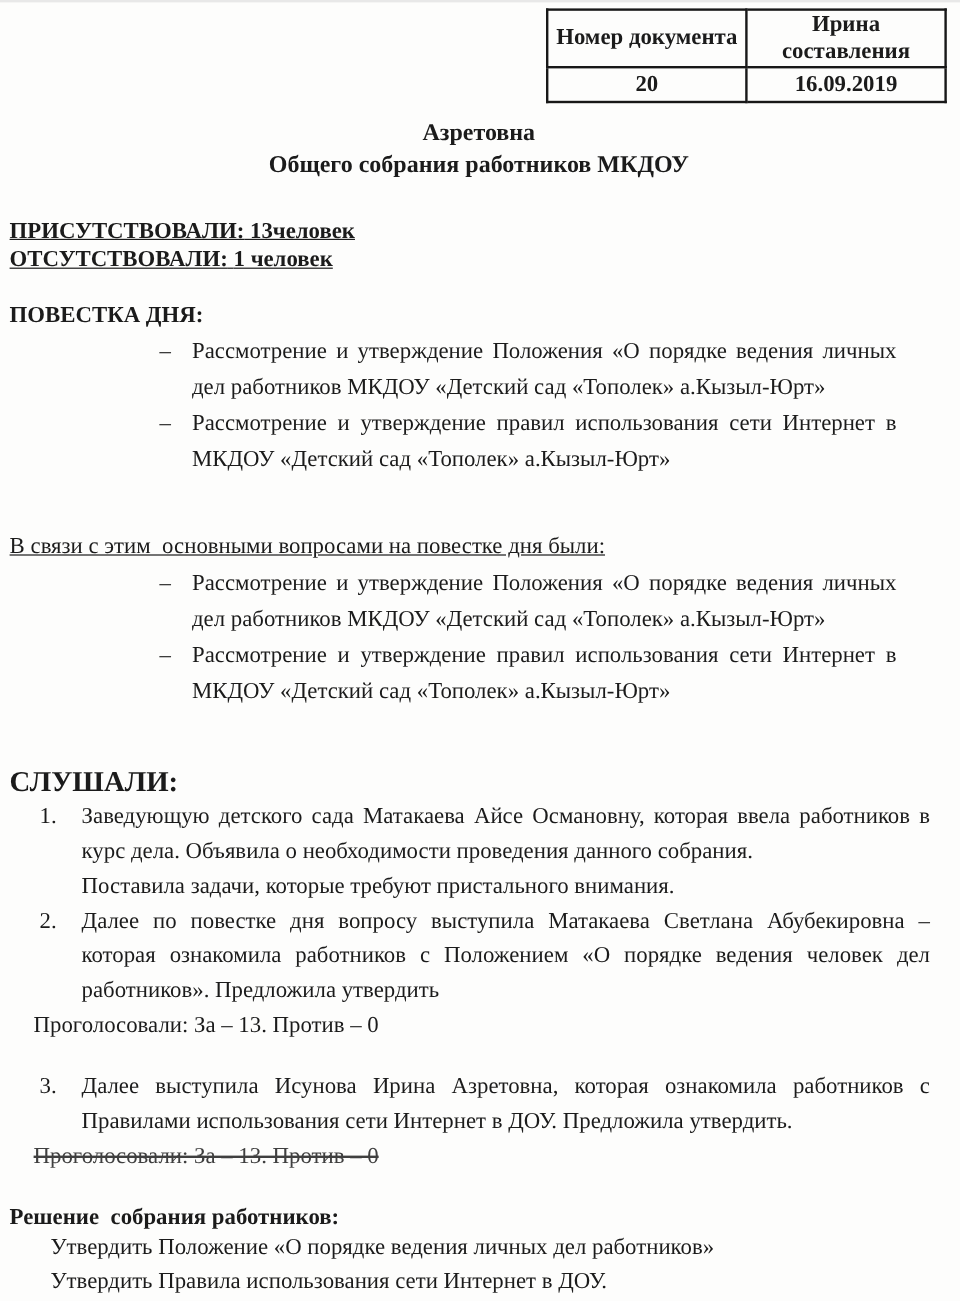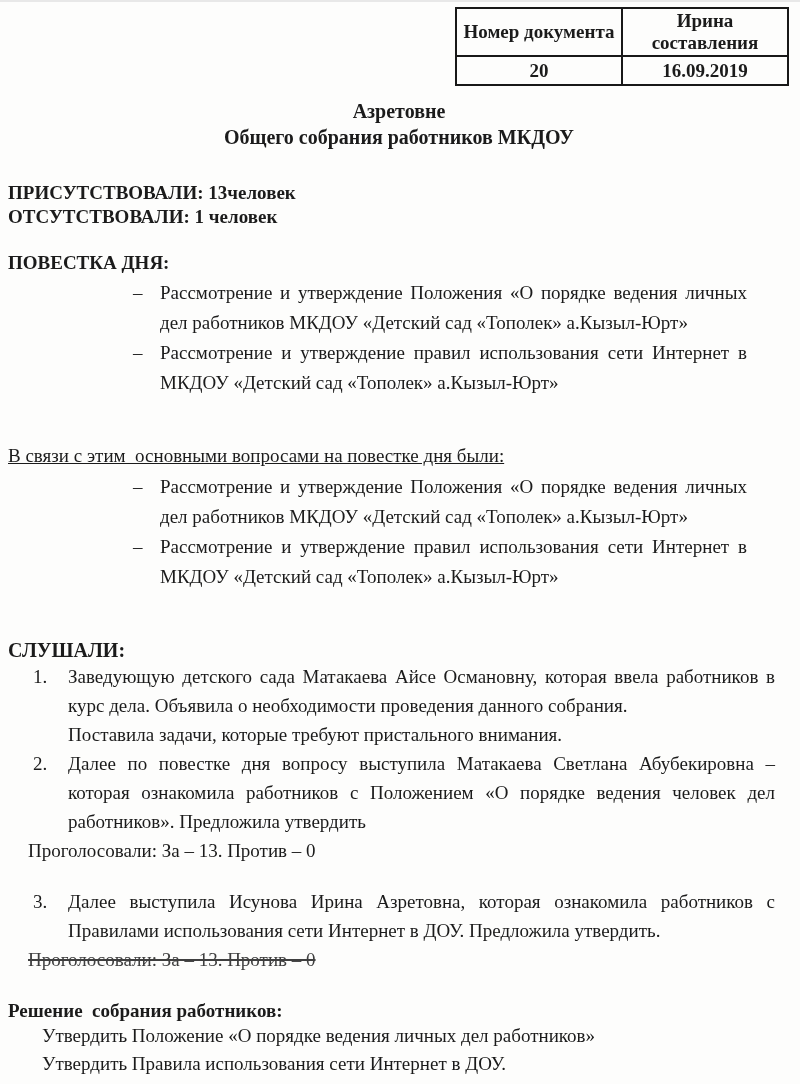--- a/index.html
+++ b/index.html
@@ -15,34 +15,34 @@
   .doc-table th,.doc-table td{
     border:2px solid #181818;text-align:center;font-weight:bold;
     font-size:19px;padding:1px 6px;line-height:22px;
   }
   .doc-table td{line-height:25px;font-family:Liberation Serif, serif;}
 
   
   .title{text-align:center;font-weight:bold;font-size:20px;line-height:26px;}
 
   
-  .att{margin-top:31px;font-weight:bold;line-height:24px;white-space:pre-wrap;}
+  .att{margin-top:31px;font-weight:bold;line-height:24px;white-space:pre-wrap;text-decoration:underline;}
 
   .sec-h{font-weight:bold;white-space:pre-wrap;}
   .agenda-h{margin-top:23px;}
 
   .bullets{margin:4px 0 0 125px;width:614px;}
   .bullet-item{display:flex;line-height:30px;}
   .bullet-item .dash{flex:0 0 27px;}
   .bullet-item .btxt{flex:1;text-align:justify;}
 
   .mq-h{margin-top:47px;text-decoration:underline;white-space:pre-wrap;}
   .bullets.second{margin-top:5px;}
 
-  .heard-h{margin-top:47px;font-size:20px;}
+  .heard-h{margin-top:47px;font-size:24px;}
   .num-items{margin-left:25px;width:742px;}
   .num-item{display:flex;line-height:29px;}
   .num-item .num{flex:0 0 35px;}
   .num-item .ntxt{flex:1;text-align:justify;}
   .ntxt .blk{display:block;}
   .vote{margin-left:20px;line-height:29px;}
   .gap20{height:22px;}
 
   .decision{margin-top:26px;}
   .dec-lines{margin-left:34px;line-height:27.5px;}
@@ -66,21 +66,21 @@
     <tr>
       <td>20</td>
       <td>16.09.2019</td>
     </tr>
   </tbody>
     </table>
 
   <div class="content">
 
     <div class="title">
-      <div>Азретовне</div>
+      <div>Азретовна</div>
       <div>Общего собрания работников МКДОУ</div>
     </div>
 
     <div class="att"><span>ПРИСУТСТВОВАЛИ:</span> <span>13человек</span></div>
     <div class="att" style="margin-top:0;"><span>ОТСУТСТВОВАЛИ:</span> <span>1 человек</span></div>
 
     <div class="sec-h agenda-h">ПОВЕСТКА ДНЯ:</div>
     <div class="bullets">
       <div class="bullet-item">
         <span class="dash">–</span>

